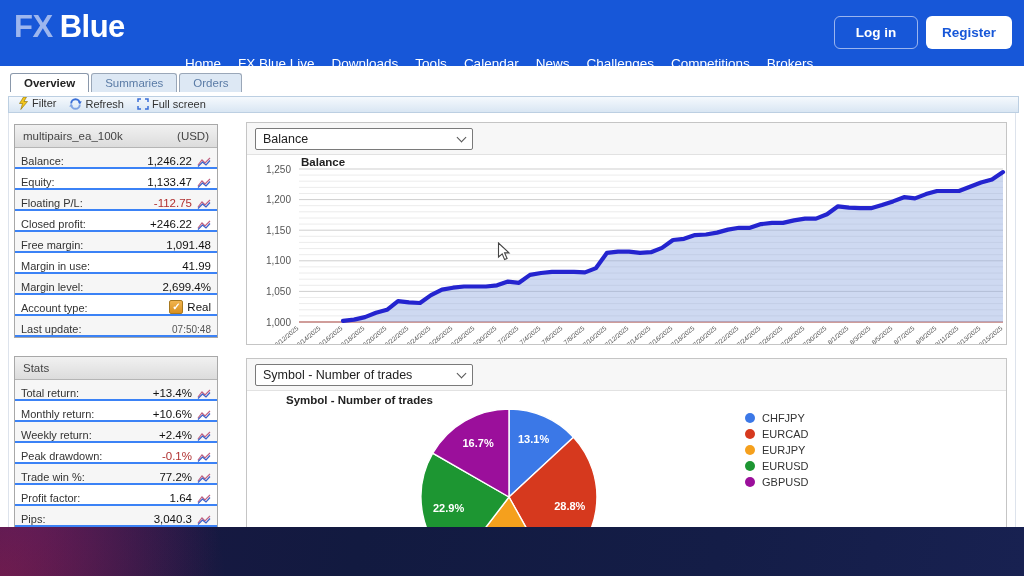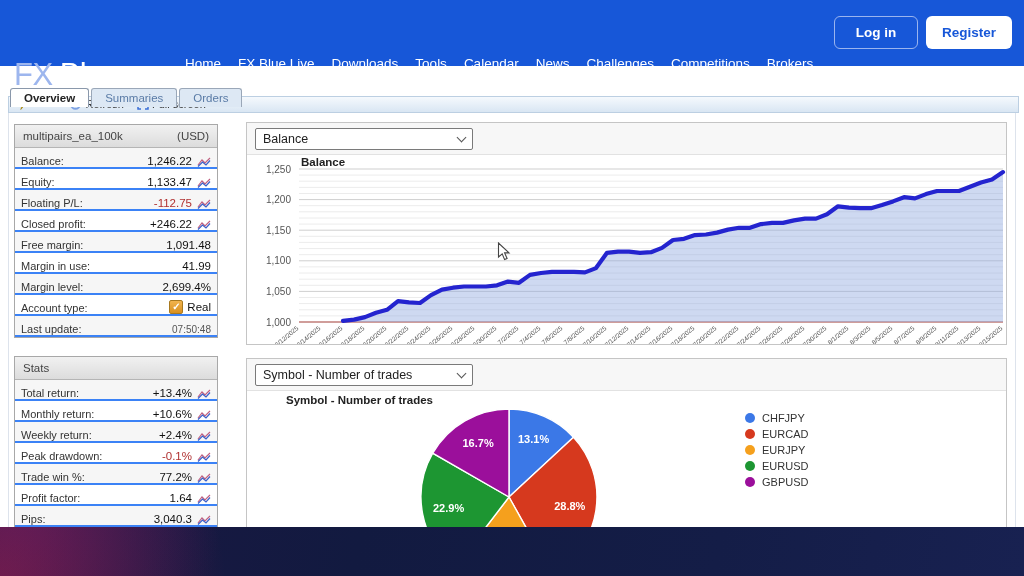--- a/index.html
+++ b/index.html
@@ -1,30 +1,30 @@
 <!DOCTYPE html>
 <html><head>
 <meta charset="utf-8">
 <style>
   html,body{margin:0;padding:0;background:#888;}
   .screen{position:relative;width:1024px;height:576px;background:#fff;overflow:hidden;
     font-family:"Liberation Sans",sans-serif;-webkit-font-smoothing:antialiased;}
   
   .topnav{position:absolute;left:0;top:0;width:1024px;height:66px;background:#1757d8;}
-  .logo{position:absolute;left:14px;top:9px;font-size:31px;font-weight:400;letter-spacing:-.5px;cursor:pointer;margin-top:48px;}
+  .logo{position:absolute;left:14px;top:9px;font-size:31px;font-weight:700;letter-spacing:-.5px;cursor:pointer;}
   .logo-fx{color:#9db6ee}.logo-blue{color:#fff;margin-left:7px}
   .nav-items{position:absolute;left:185px;top:0;height:66px;display:flex;align-items:center;gap:17px;margin-top:30px;}
   .nav-link{color:#fff;font-size:13.5px;font-weight:500;cursor:pointer;white-space:nowrap;}
   .btn-login{position:absolute;left:834px;top:16px;width:84px;height:33px;background:transparent;
     border:1px solid #9ab4ef;border-radius:6px;color:#fff;font-size:13.5px;font-weight:600;cursor:pointer;
     font-family:"Liberation Sans",sans-serif;}
   .btn-register{position:absolute;left:926px;top:16px;width:86px;height:33px;background:#fff;border:none;
     border-radius:6px;color:#1757d8;font-size:13.5px;font-weight:600;cursor:pointer;font-family:"Liberation Sans",sans-serif;}
   
-  .tabs{position:absolute;left:10px;top:88px;display:flex;gap:2px;z-index:3;}
+  .tabs{position:absolute;left:10px;top:73px;display:flex;gap:2px;z-index:3;}
   .tab{padding:3px 13px;font-size:11.5px;border:1px solid #9aa7b8;border-bottom:none;border-radius:3px 3px 0 0;
     background:#dde8f4;color:#5a7ba6;cursor:pointer;}
   .tab.active{background:#fff;color:#222;font-weight:bold;border-color:#8a98ab;}
   
   .toolbar{position:absolute;left:8px;top:96px;width:1000px;height:15px;background:linear-gradient(#f5f9fd,#d9e6f3);
     border:1px solid #bccfe2;display:flex;align-items:center;gap:13px;padding-left:9px;font-size:11px;color:#333;z-index:2;}
   .tool{display:flex;align-items:flex-start;gap:3px;cursor:pointer;}
   .edge{position:absolute;width:1px;top:112px;height:415px;background:#dde3ec;}
   
   .side-panel{position:absolute;left:14px;width:204px;border:1px solid #a8a8a8;background:#fff;box-sizing:border-box;}

